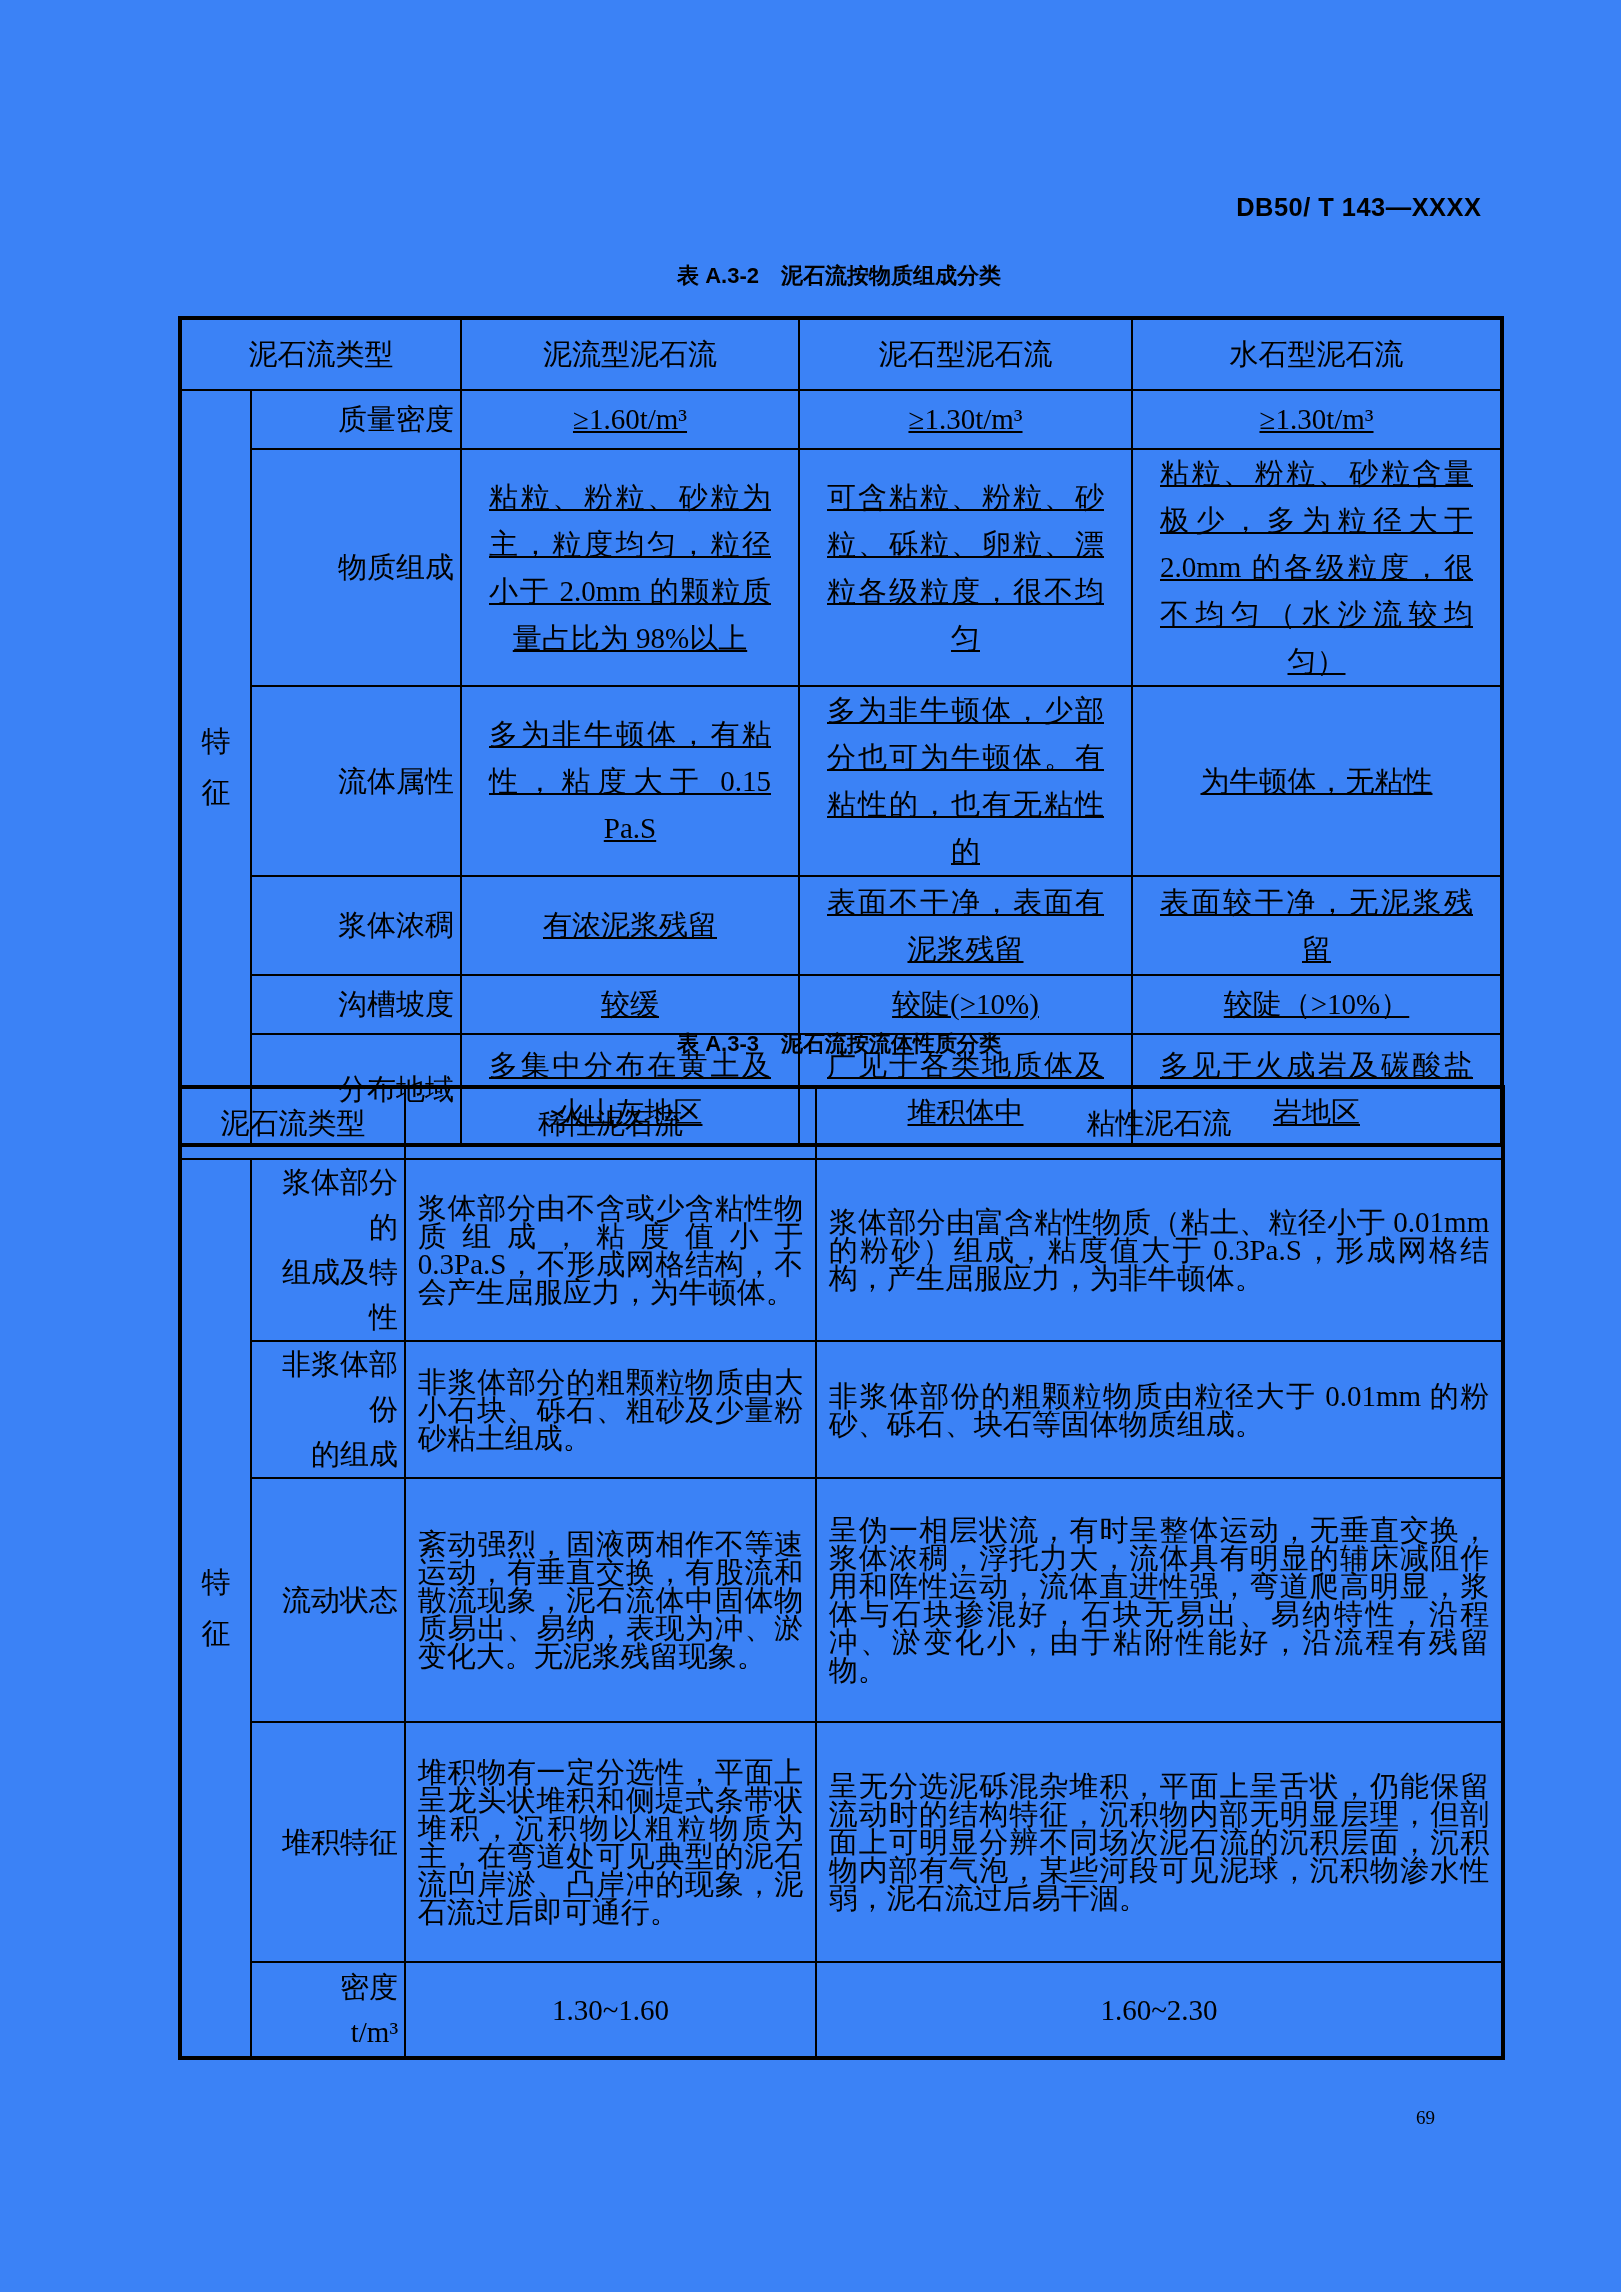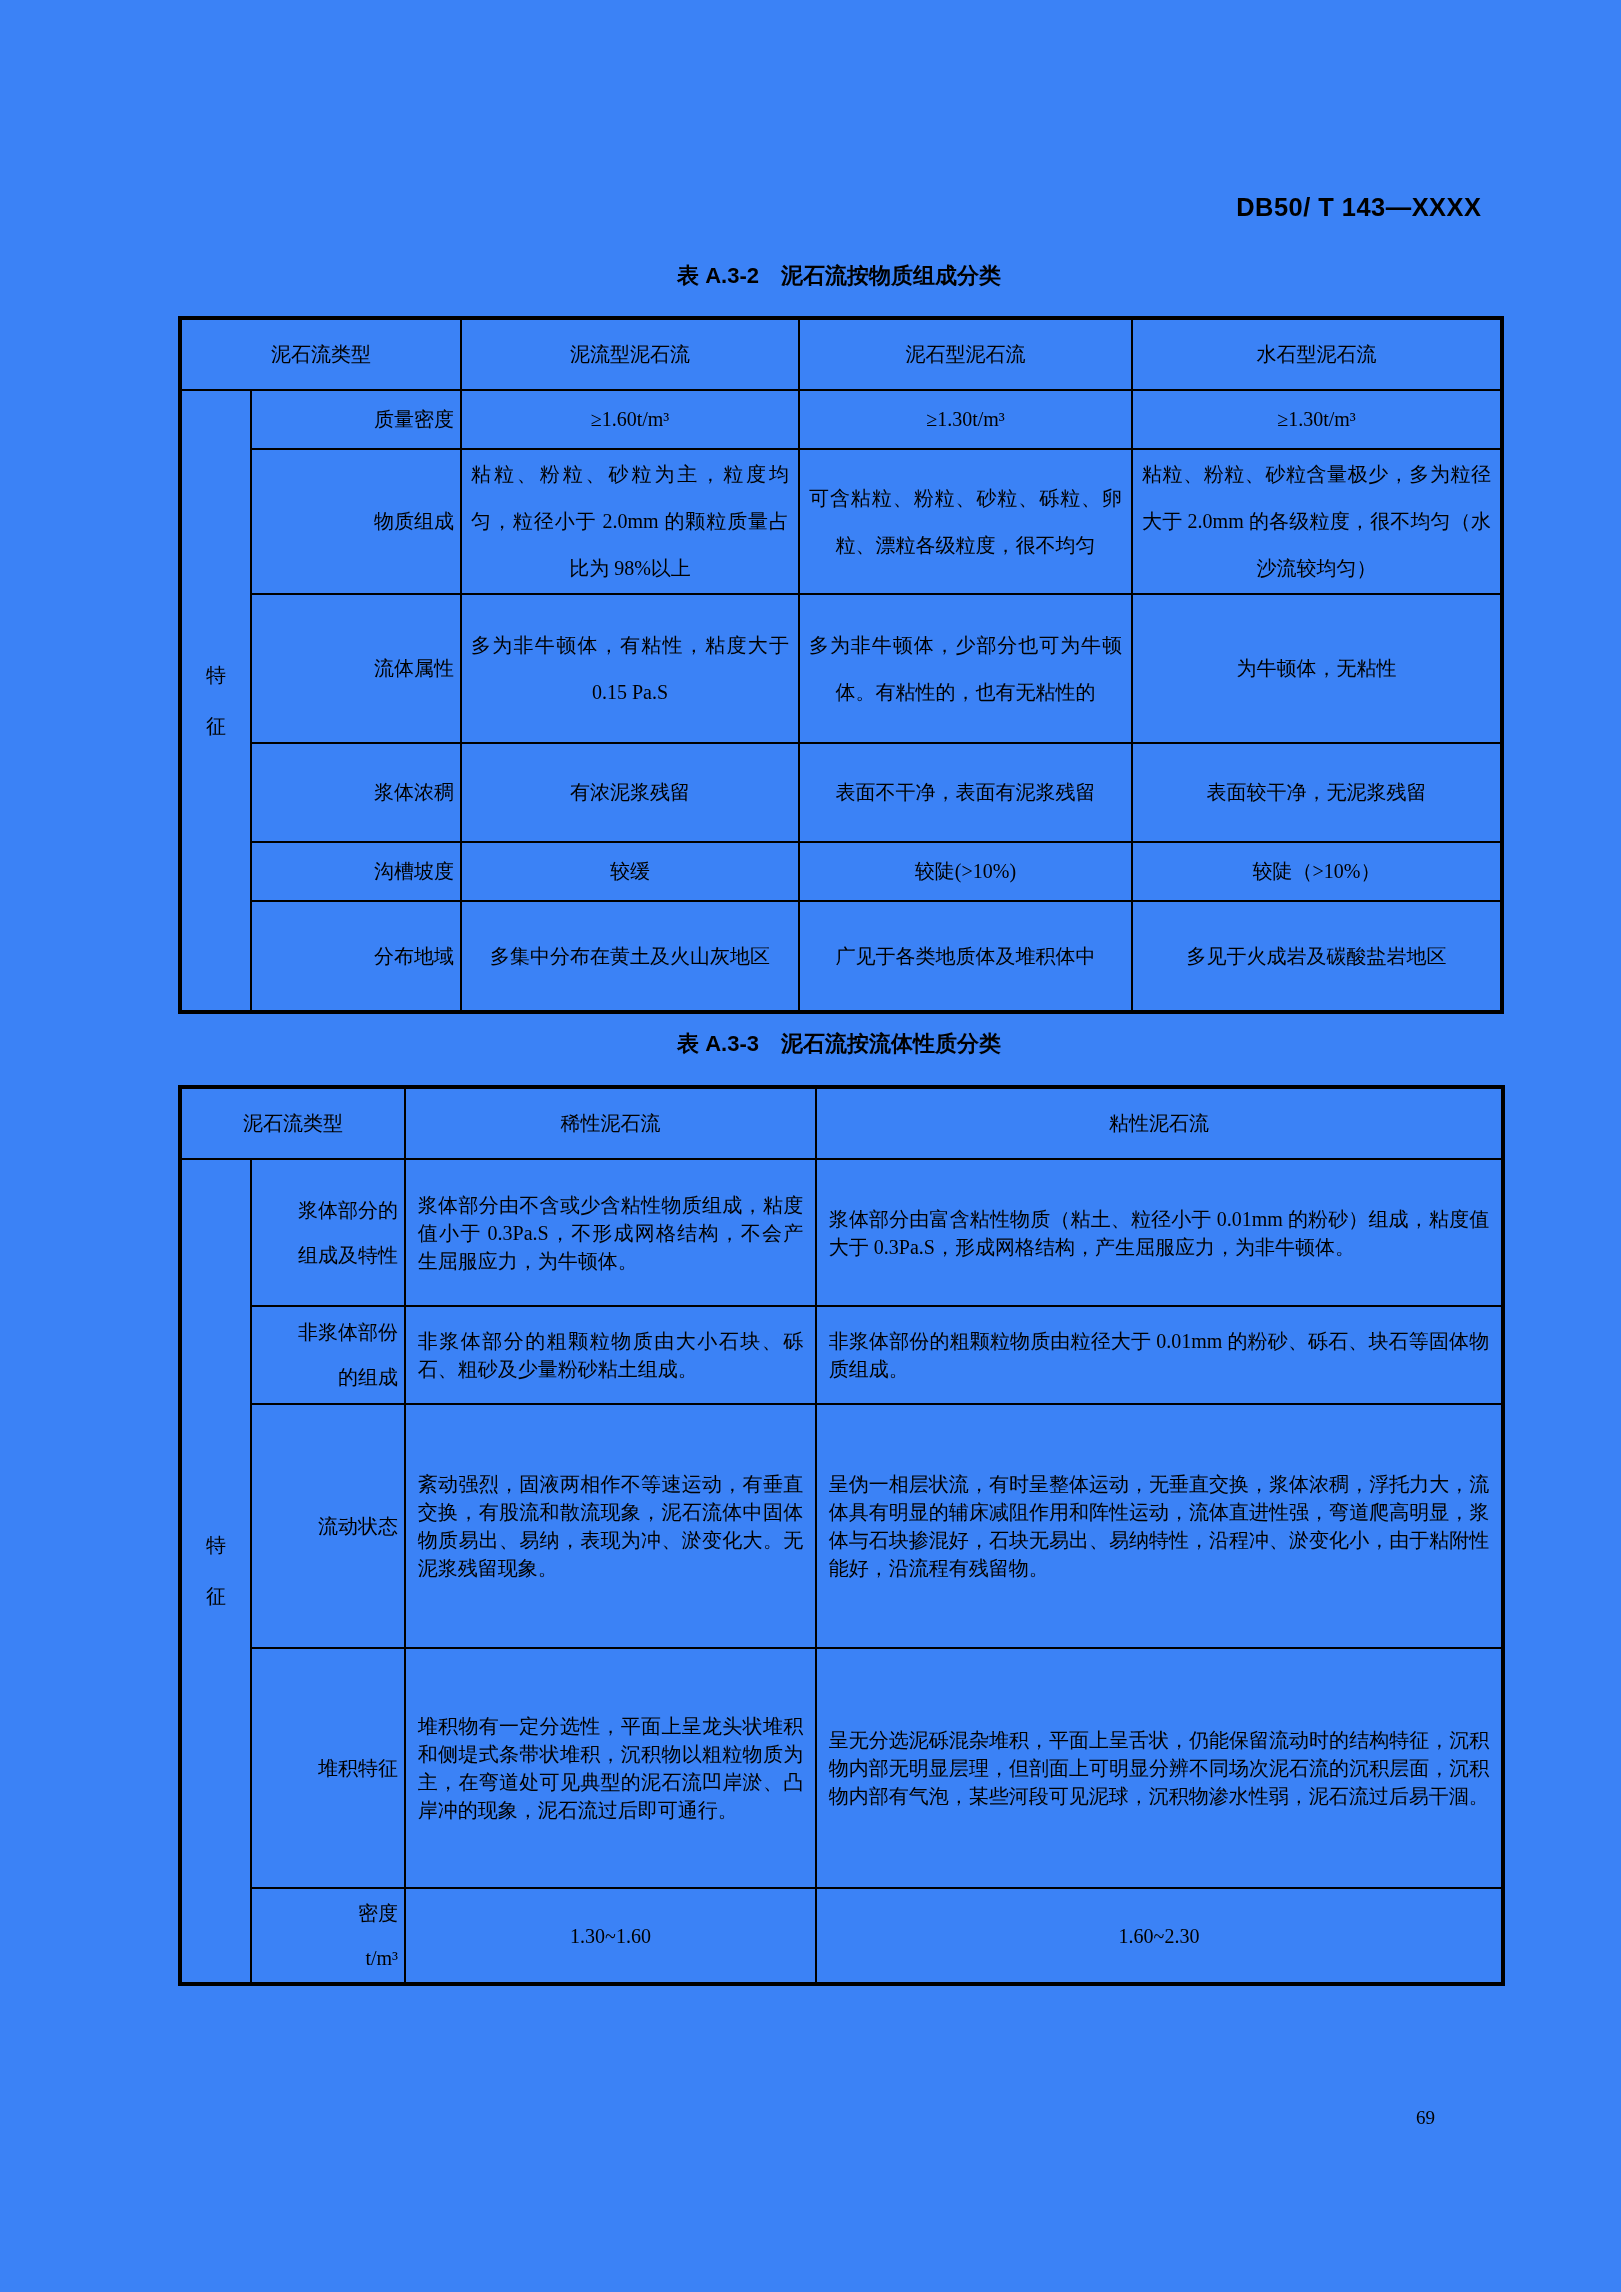--- a/index.html
+++ b/index.html
@@ -41,21 +41,21 @@
     table-layout:fixed;
     border:4.9px solid #000;
   }
   #table1 { top:316px; }
   #table2 { top:1085px; }
 
   table.doc-table td {
     border:2.9px solid #000;
     border-left-width:2px;
     border-right-width:2px;
-    font-size:20px;
+    font-size:29px;
     vertical-align:middle;
     overflow:hidden;
   }
   .col-head {
     text-align:center;
     line-height:29px;
   }
   .group {
     text-align:center;
     line-height:51px;
@@ -65,21 +65,22 @@
     text-align:right;
     line-height:45px;
     white-space:pre-line;
     padding:0 5.9px;
     border-radius:20px;
   }
   .t1-data {
     text-align:justify;
     text-align-last:center;
     line-height:47px;
-    padding:0 9px;
+    padding:0 27px;
+    text-decoration:underline;
   }
   .t2-data {
     text-align:justify;
     text-align-last:left;
     line-height:28px;
     padding:0 11.8px;
     vertical-align:top;
   }
   .t2-data.center {
     text-align:center;

